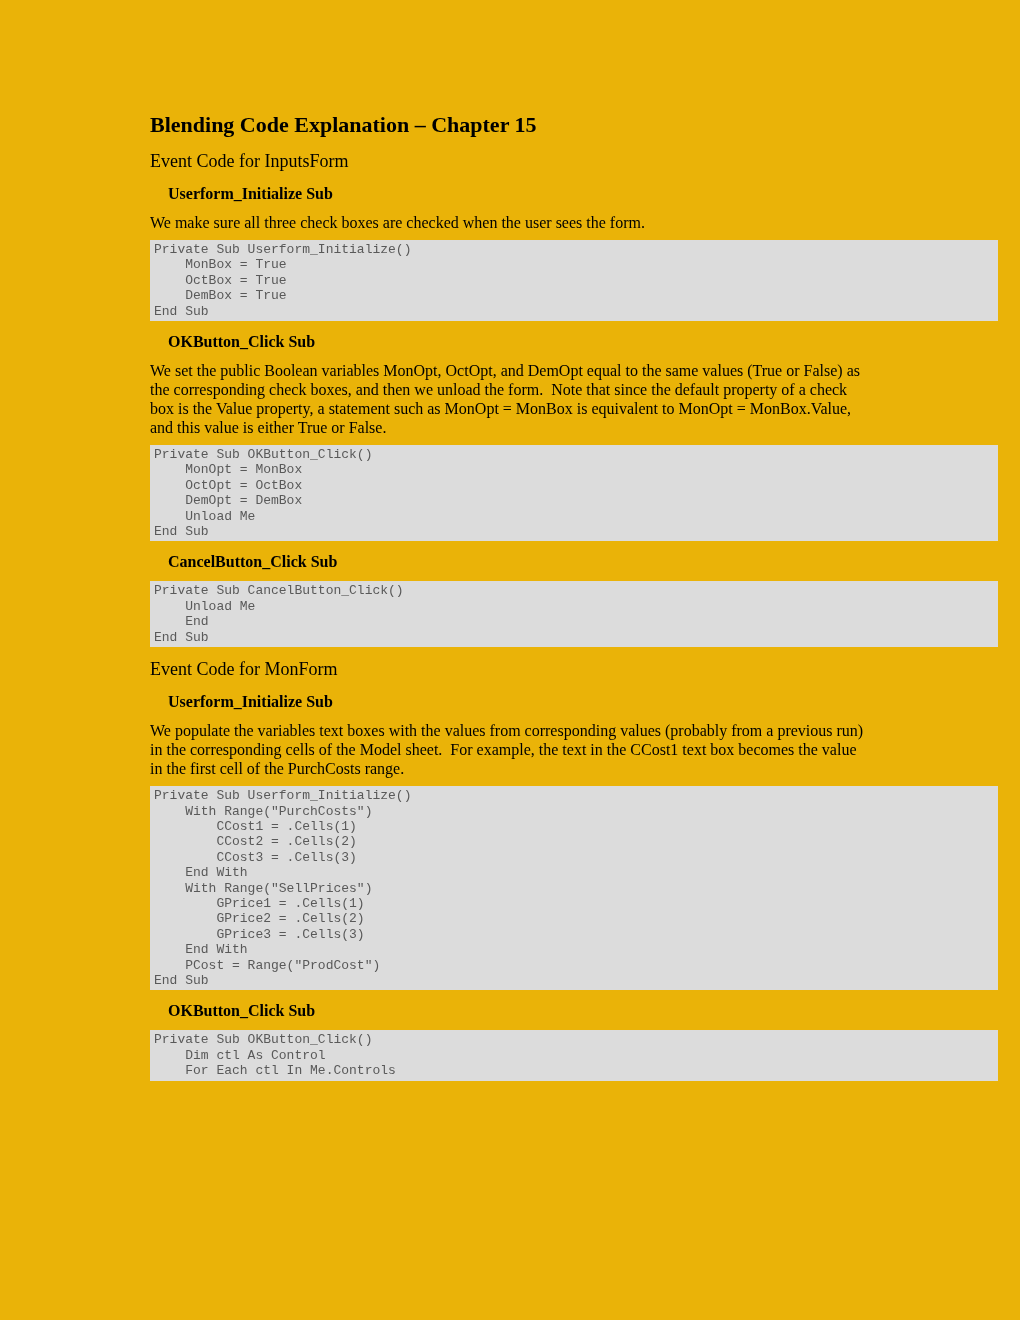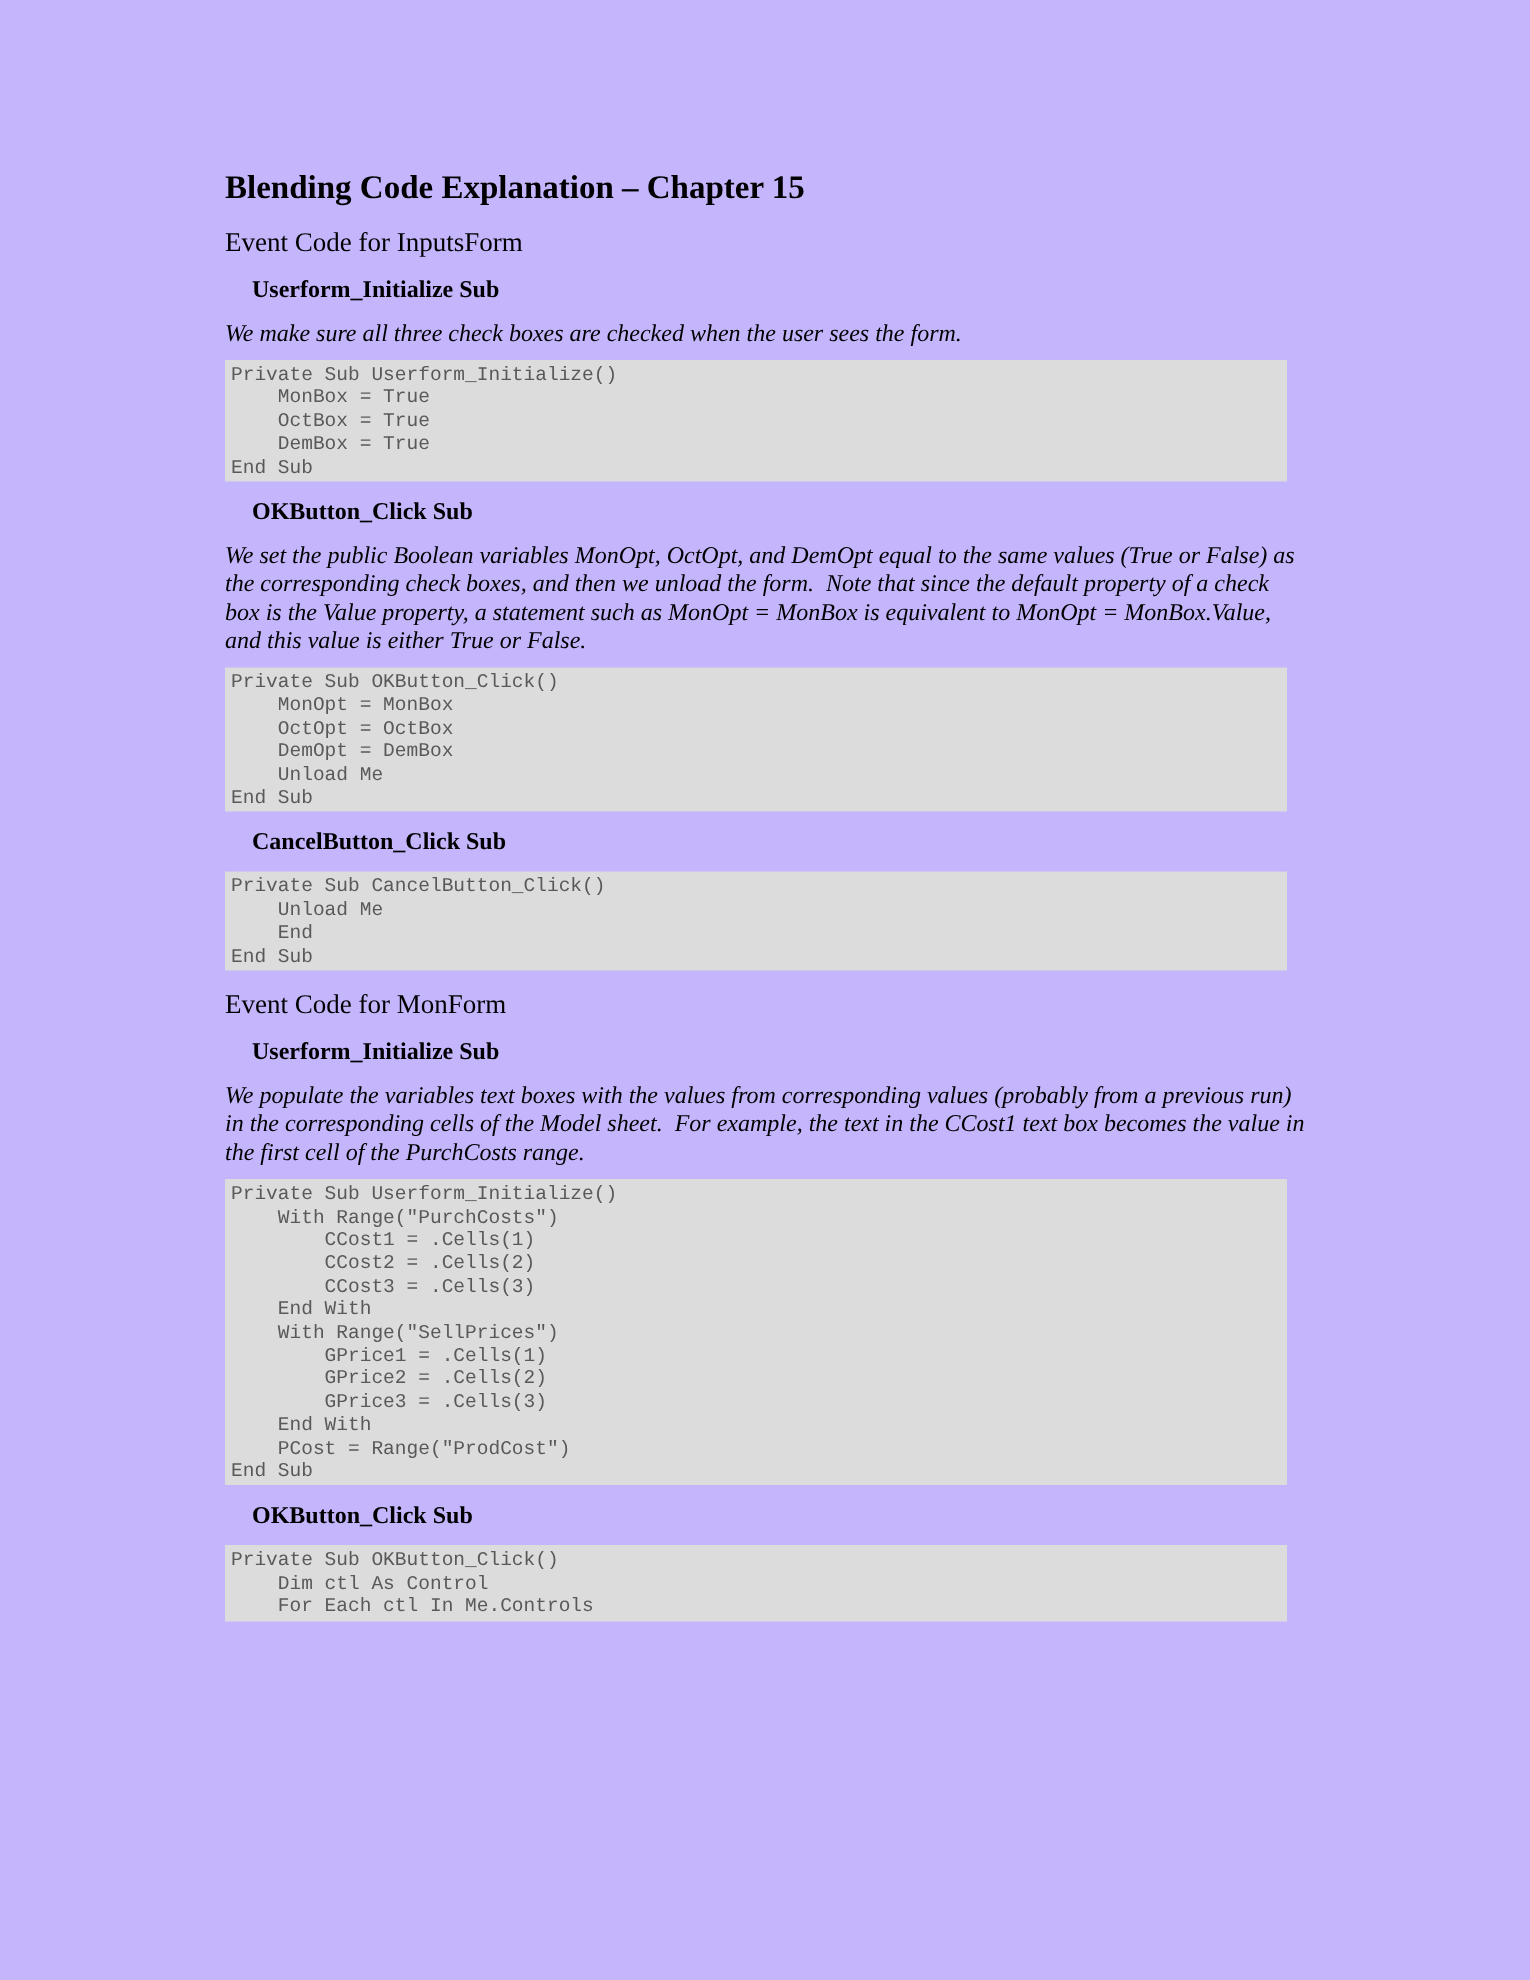--- a/index.html
+++ b/index.html
@@ -5,21 +5,21 @@
   html, body {
     margin: 0;
     padding: 0;
     background: #ffffff;
   }
   .page {
     position: relative;
     width: 1020px;
     height: 1320px;
     margin: 0 auto;
-    background: #c4b5fd;
+    background: #eab308;
     box-sizing: border-box;
     padding: 112px 150px 0 150px;
     font-family: "Liberation Serif", "DejaVu Serif", serif;
     color: #000000;
     overflow: hidden;
   }
   h1.doc-title {
     font-size: 22px;
     line-height: 26px;
     font-weight: bold;
@@ -35,32 +35,31 @@
     font-size: 16px;
     line-height: 19px;
     font-weight: bold;
     margin: 0 0 10px 18px;
   }
   p.body-text {
     font-size: 16px;
     line-height: 19px;
     margin: 0 0 8px 0;
     white-space: pre-wrap;
-    font-style: italic;
   }
   pre.code-block {
     background: #dcdcdc;
     color: #595959;
     font-family: "Liberation Mono", "DejaVu Sans Mono", monospace;
     font-size: 13px;
     line-height: 15.4px;
     margin: 0 0 11px 0;
     padding: 2px 4px;
     white-space: pre;
-    width: 708px;
+    width: 848px;
     box-sizing: border-box;
     overflow: hidden;
   }
 </style>
 </head>
 <body>
 
 <div class="page">
 
   <h1 class="doc-title">Blending Code Explanation – Chapter 15</h1>

